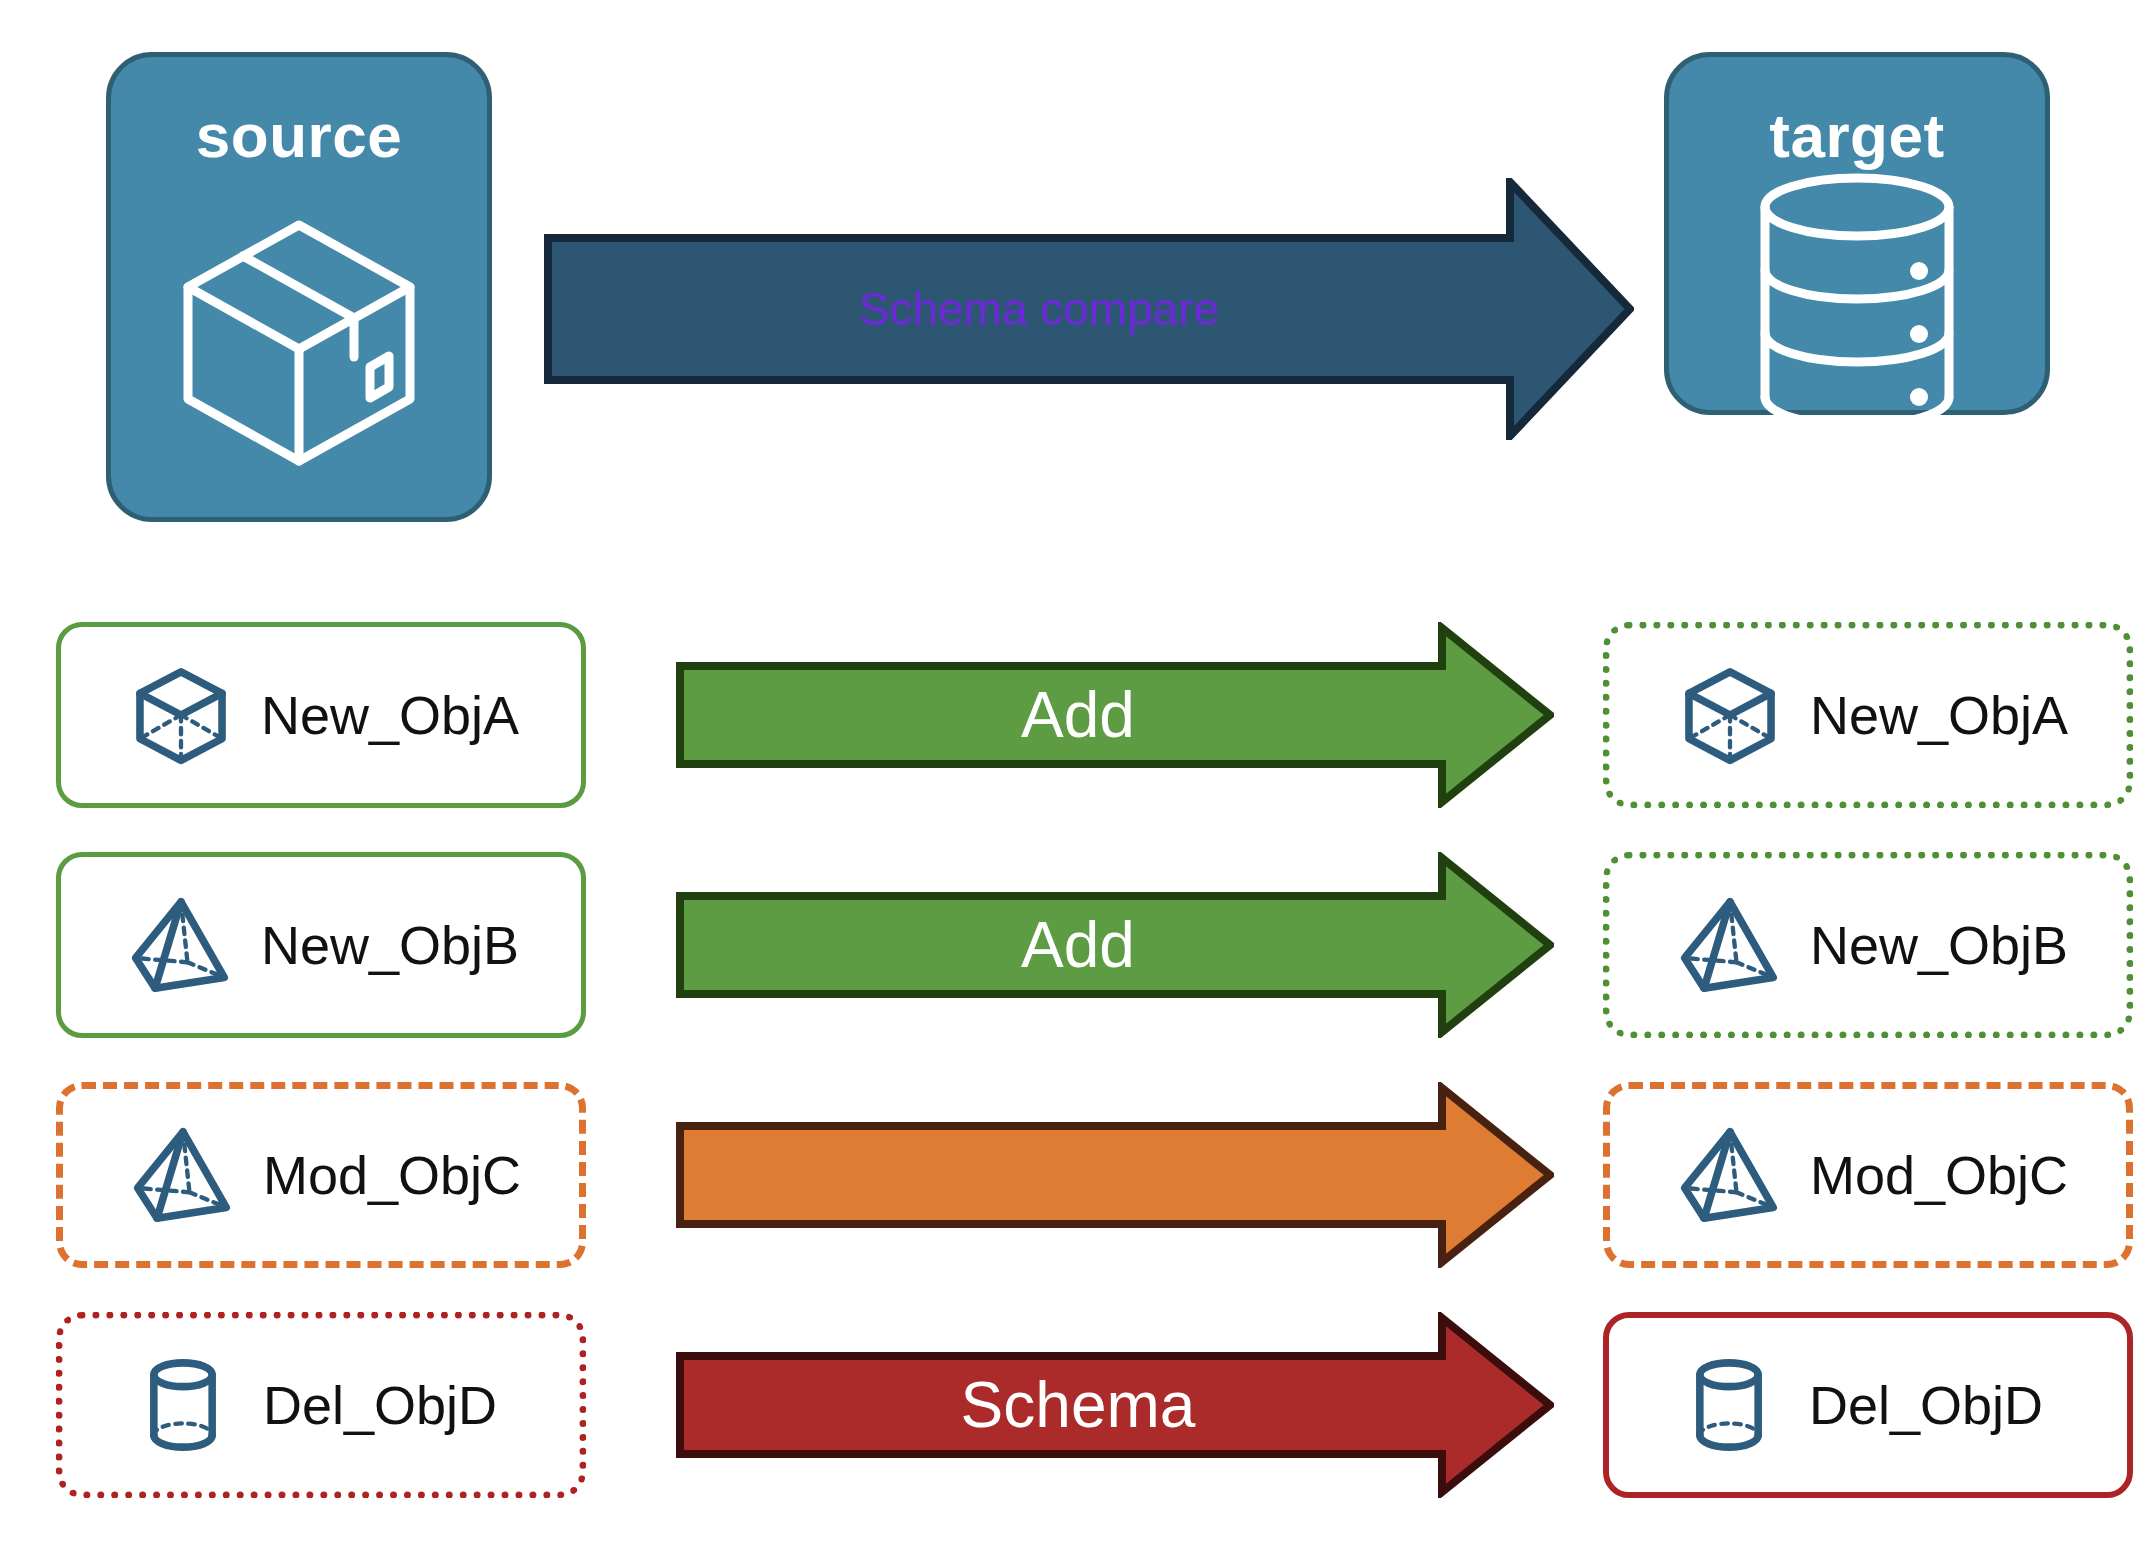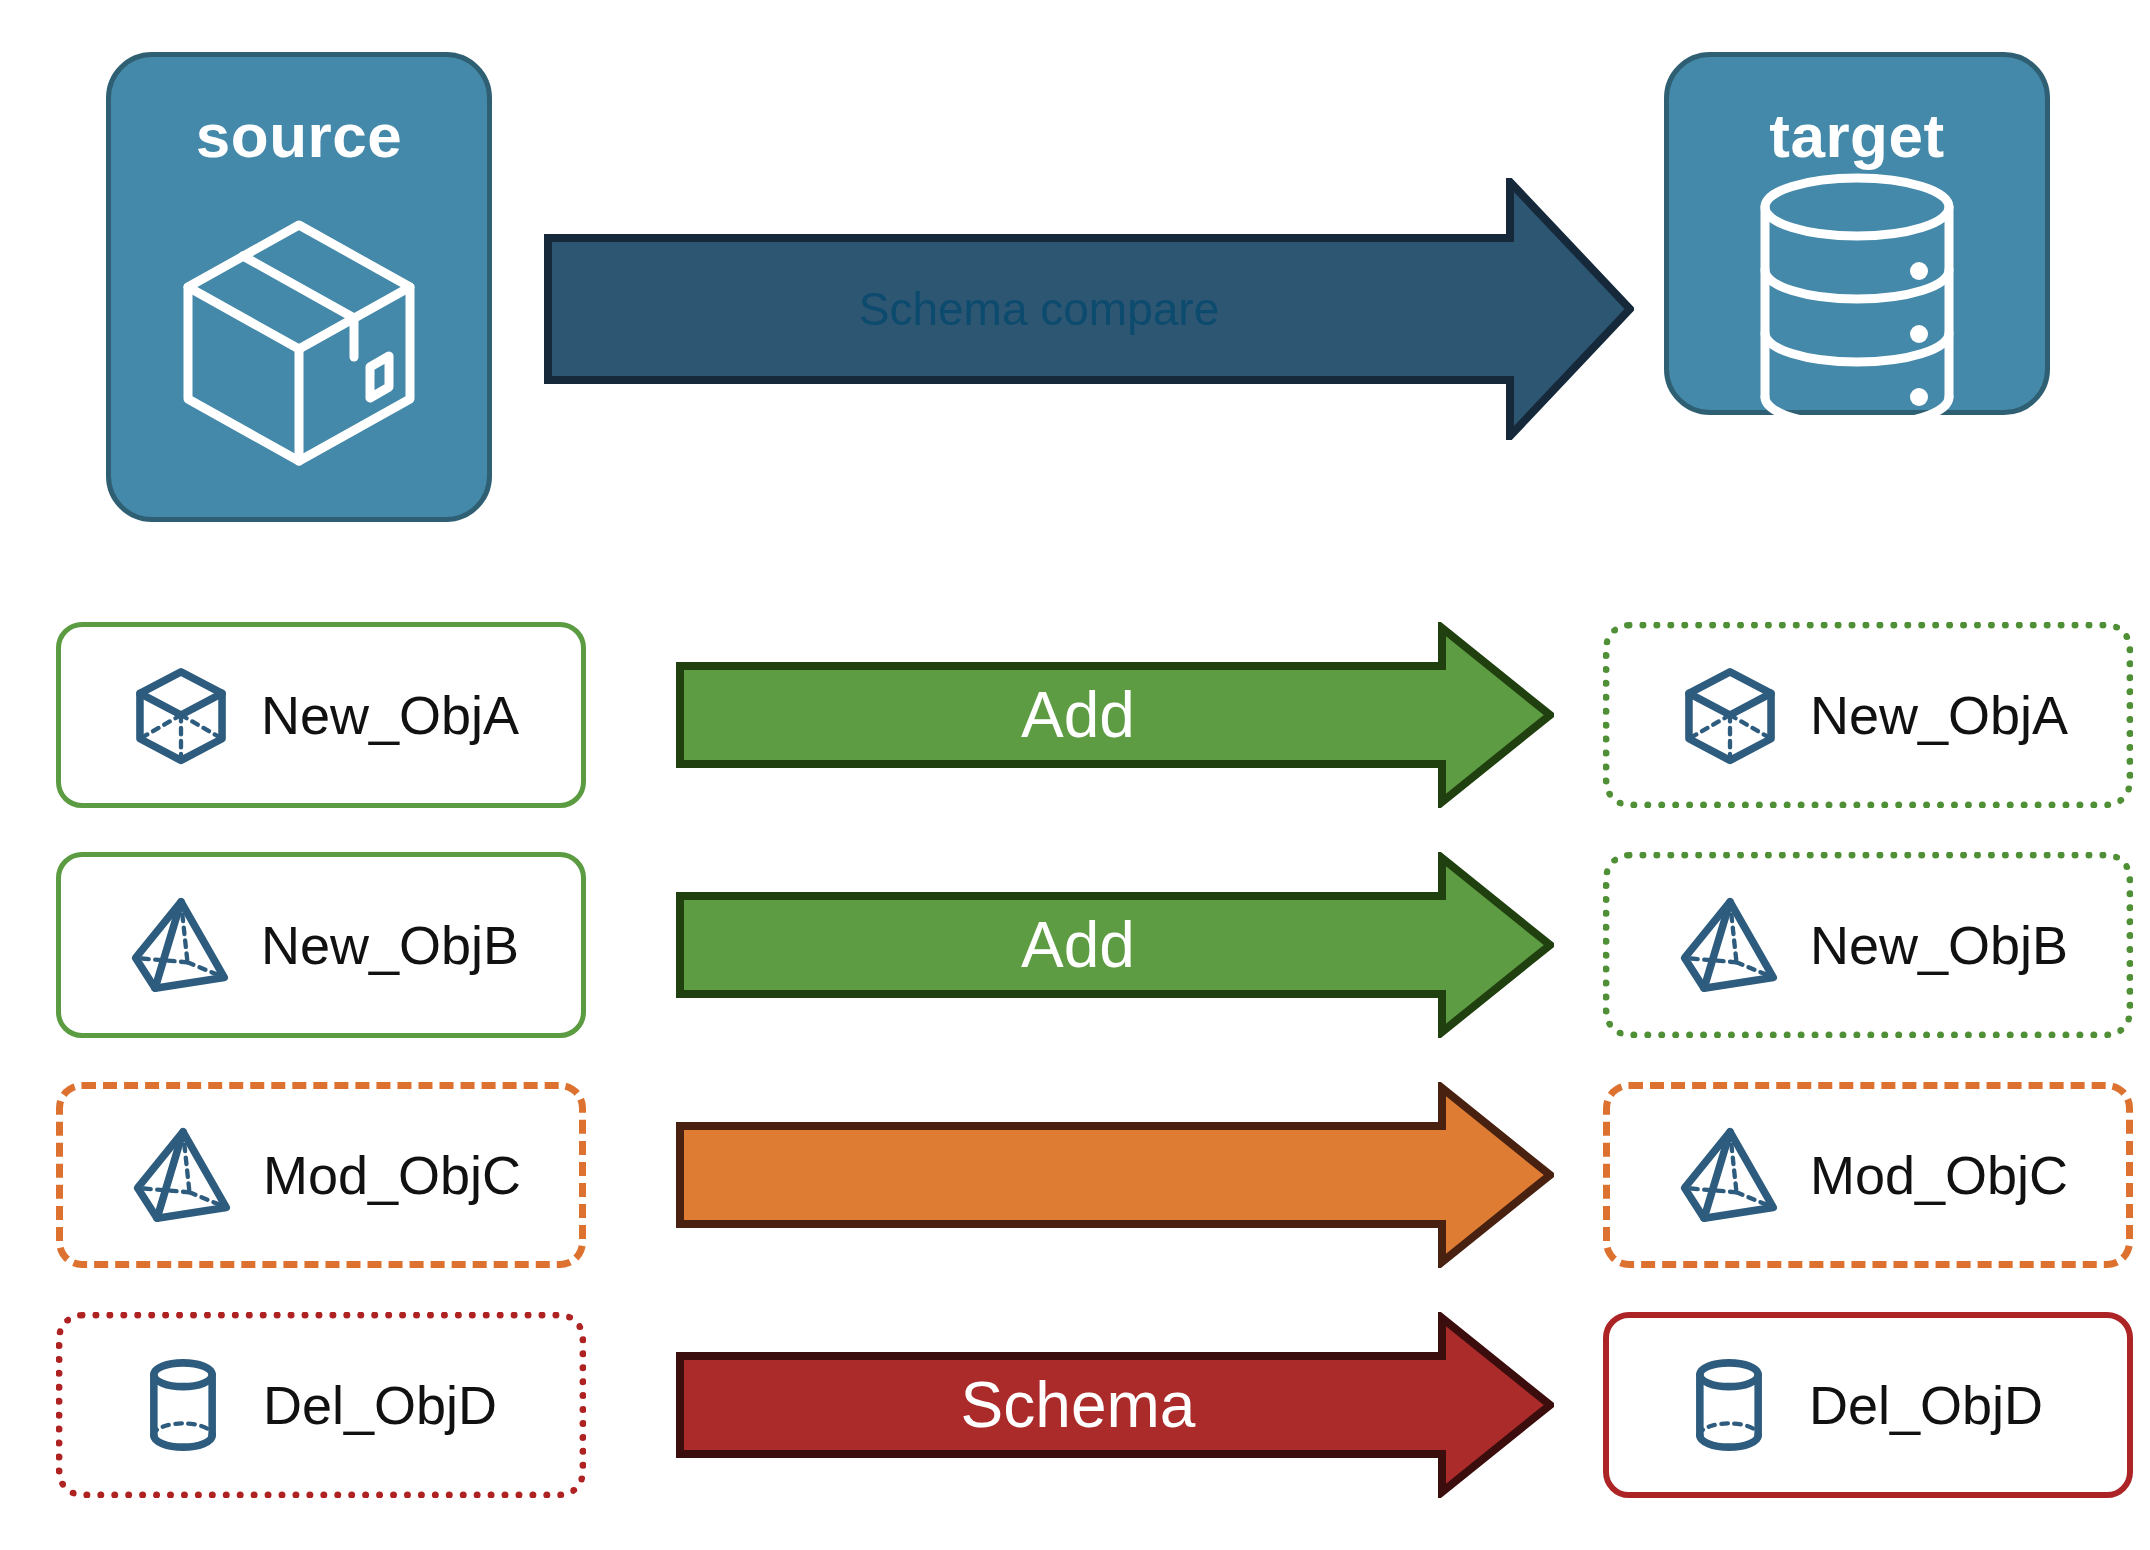--- a/index.html
+++ b/index.html
@@ -56,21 +56,21 @@
     top: 178px;
     width: 1090px;
     height: 262px;
   }
   .arrow-label {
     position: absolute;
     inset: 0;
     display: flex;
     align-items: center;
     justify-content: center;
-    color: #0c4a6e;
+    color: #6d28d9;
     pointer-events: none;
   }
   #schema-compare-label {
     font-size: 46px;
     padding-right: 100px;
   }
 
   
   .row {
     position: absolute;

